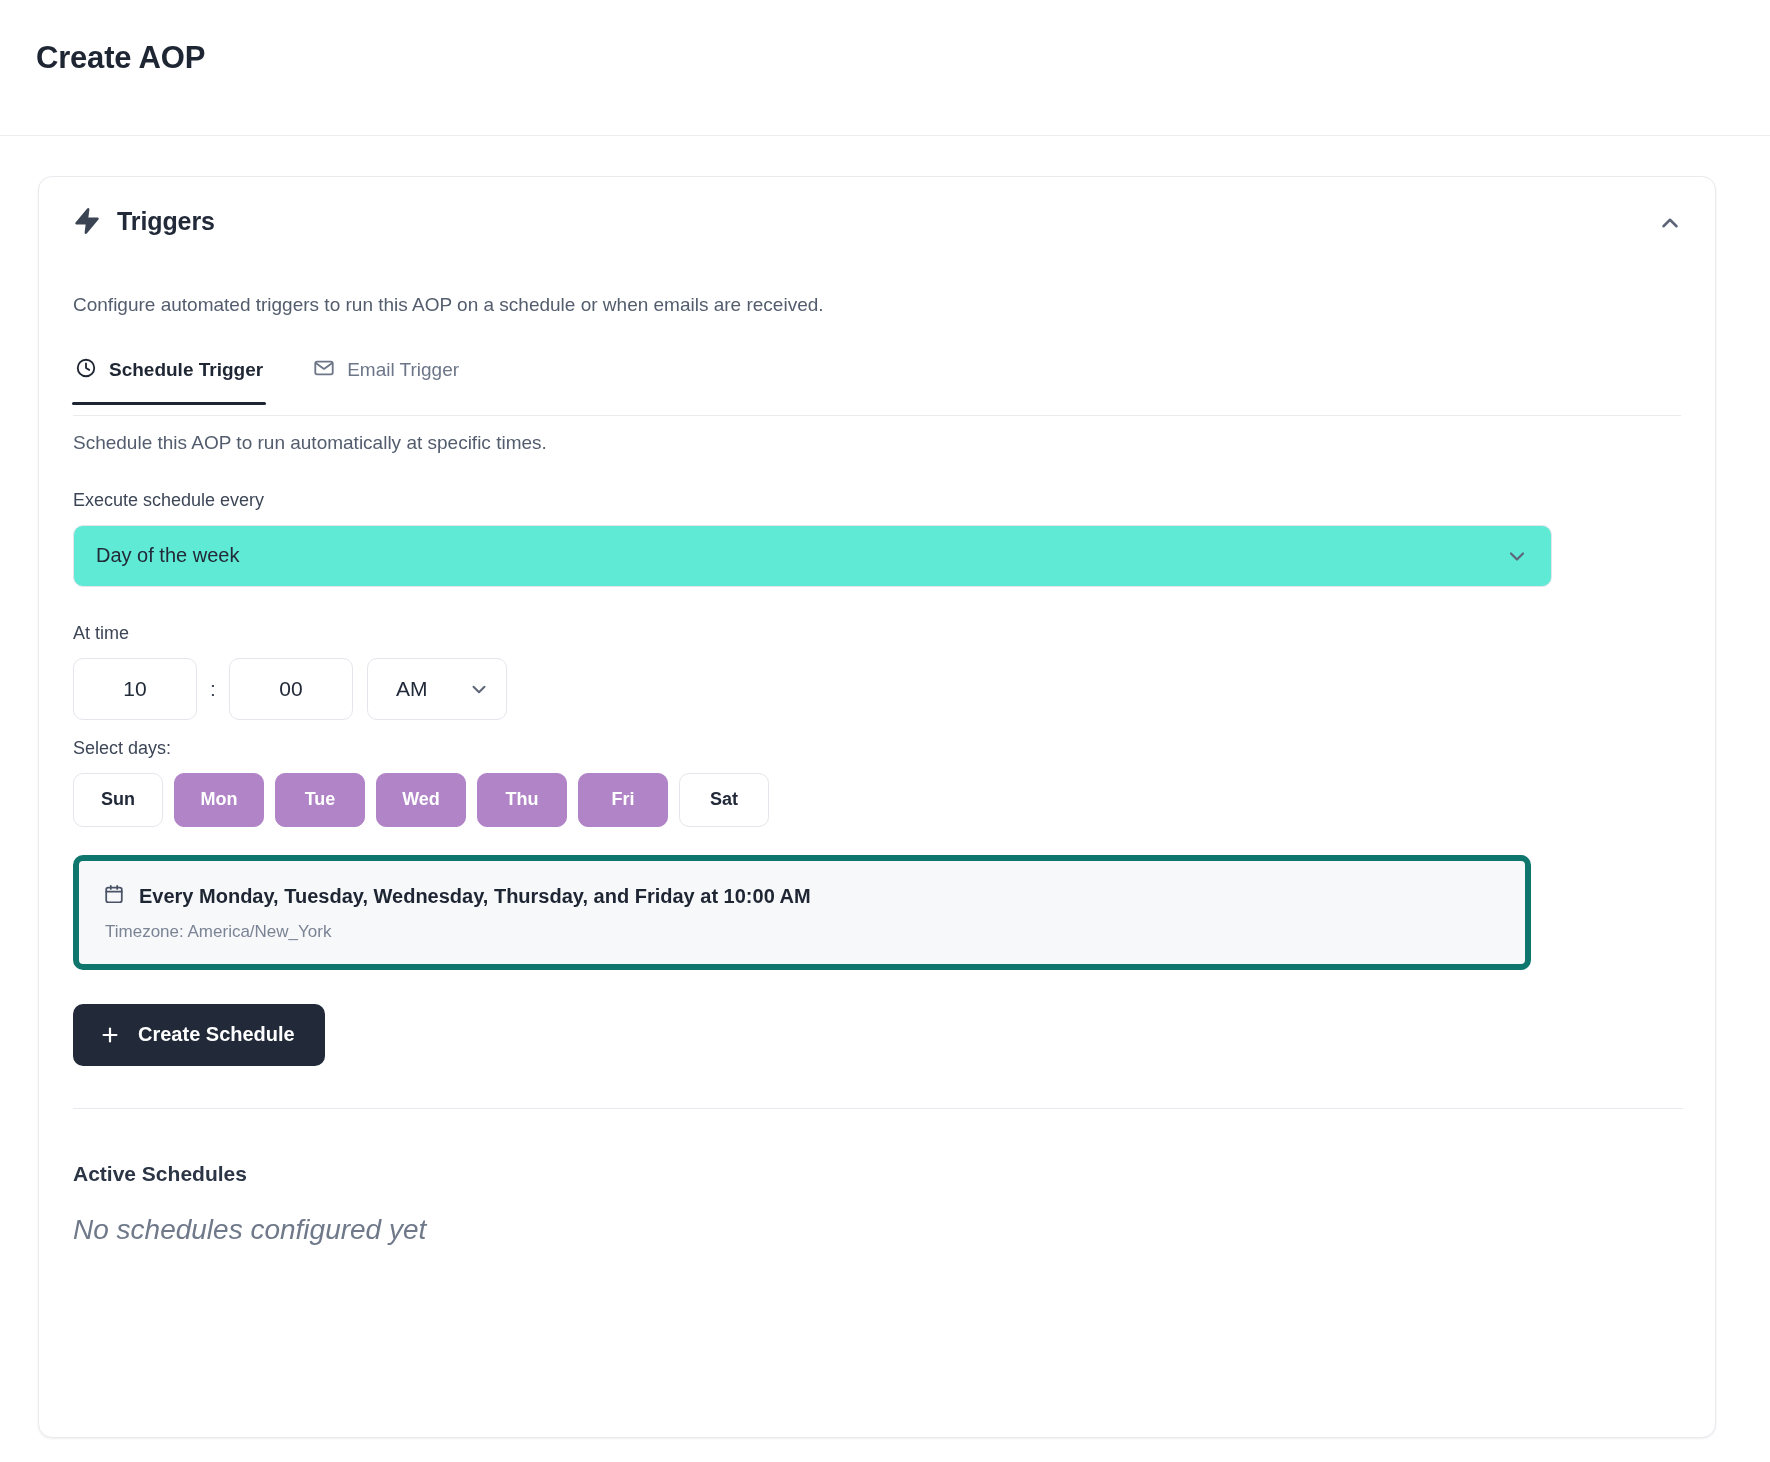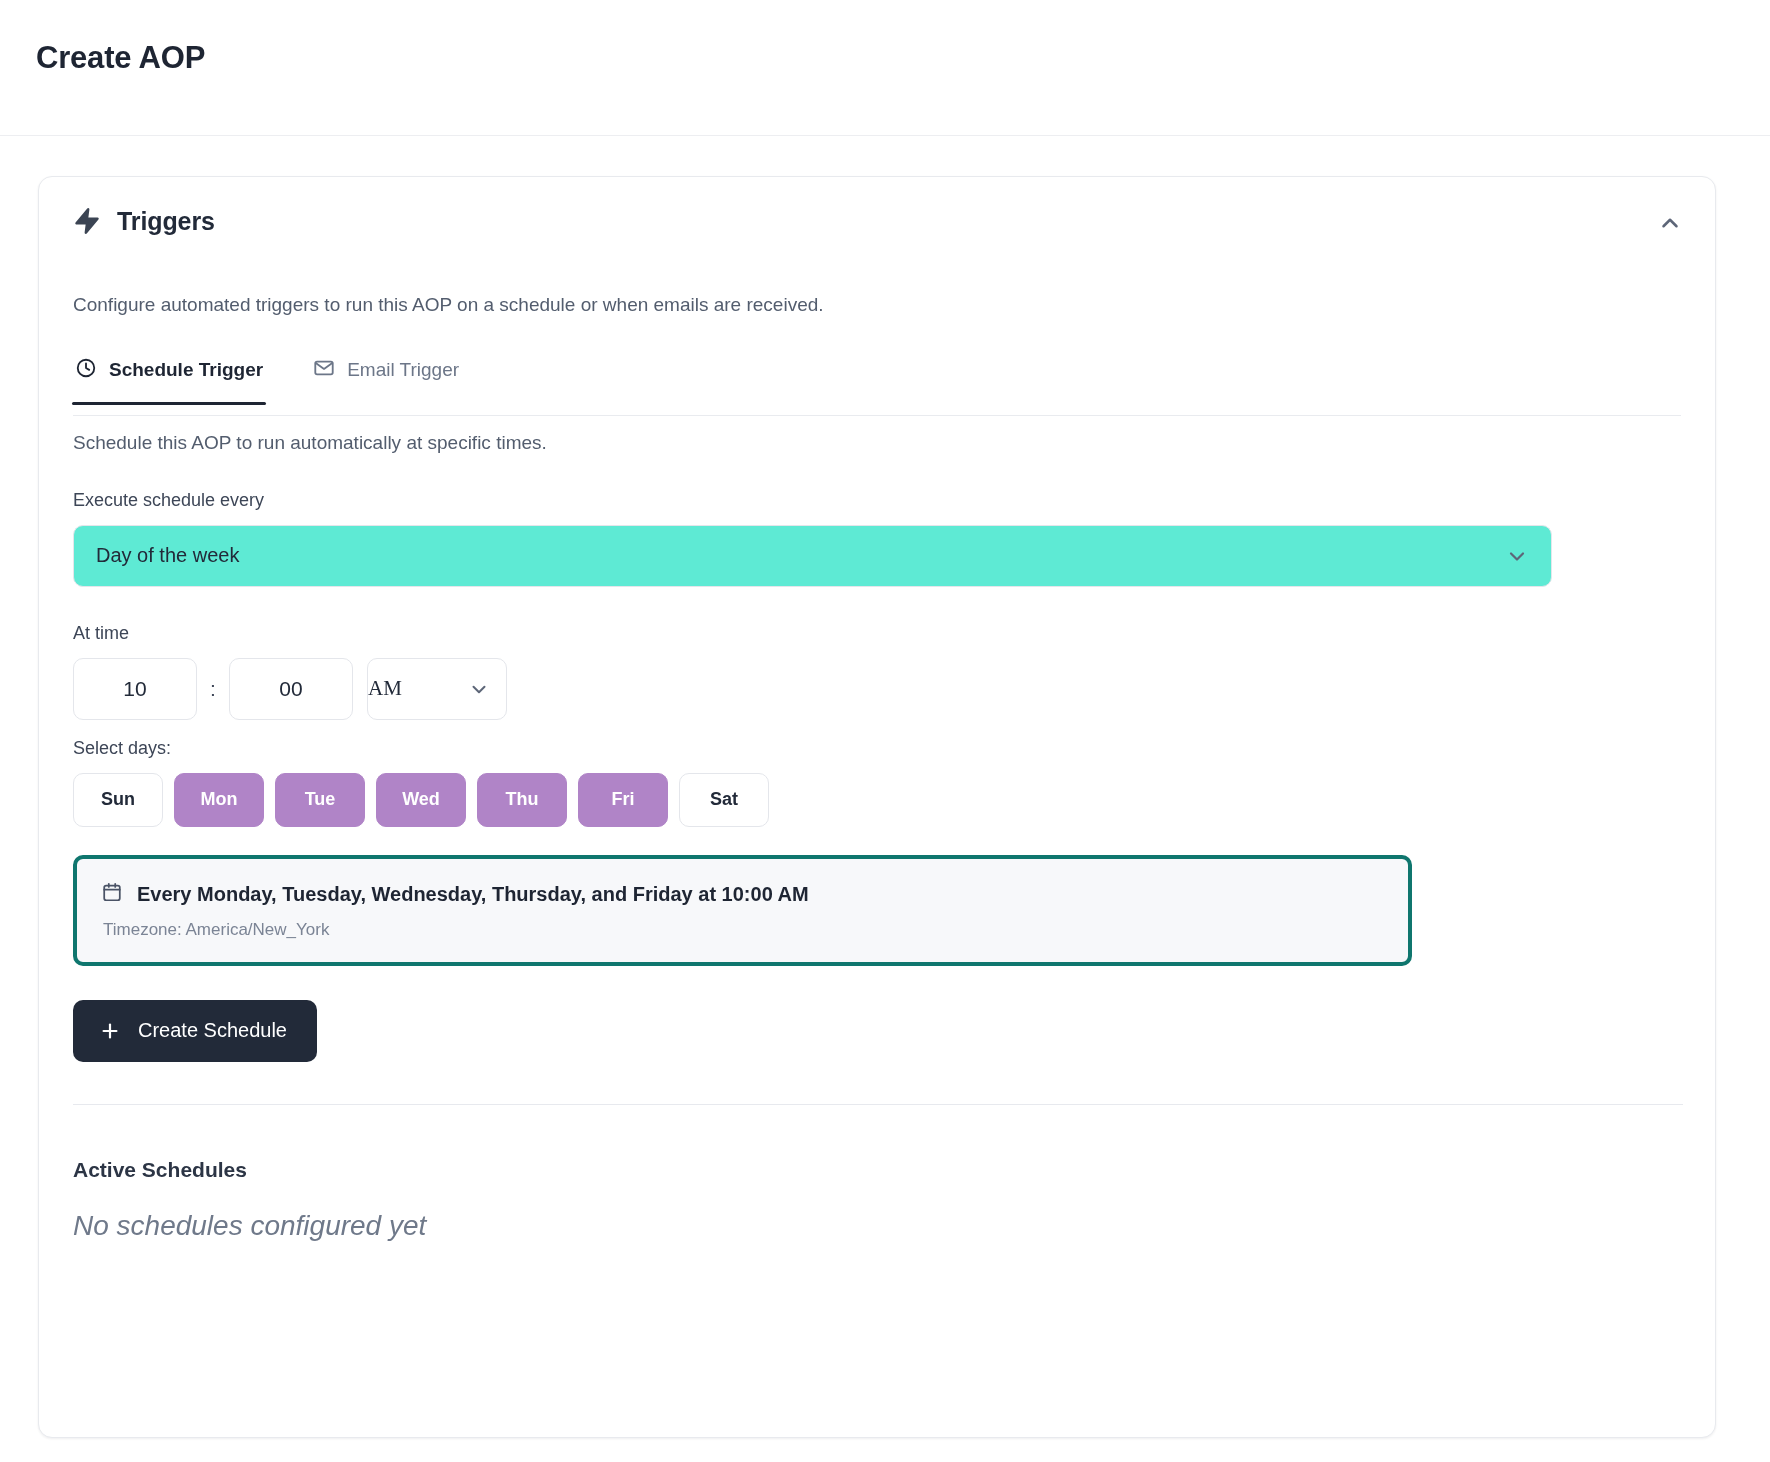--- a/index.html
+++ b/index.html
@@ -209,22 +209,22 @@
     position: relative;
     margin-left: 14px;
     width: 140px;
     height: 62px;
     border: 1px solid #e4e6eb;
     border-radius: 10px;
     background: #ffffff;
     display: flex;
     align-items: center;
     justify-content: flex-start;
-    cursor: pointer;
-    font-family: Liberation Serif, serif;
+    padding-left: 28px;
+    cursor: pointer;
   }
   .ampm-value {
     font-size: 21px;
     color: #222a39;
   }
   .ampm-chevron {
     position: absolute;
     right: 16px;
     top: 50%;
     transform: translateY(-50%);
@@ -258,24 +258,24 @@
     padding: 0 20px;
   }
   .day-chip.selected {
     background: #b084c7;
     border-color: #b084c7;
     color: #ffffff;
   }
 
   .summary-box {
     margin-top: 28px;
-    width: 1339px;
+    width: 1458px;
     min-height: 102px;
     background: #f7f8fa;
-    border: 4px solid #0f766e;
+    border: 6px solid #0f766e;
     border-radius: 10px;
     padding: 22px 24px;
   }
   .summary-main {
     display: flex;
     align-items: center;
     gap: 14px;
     font-size: 20px;
     font-weight: 700;
     color: #1e2533;
@@ -293,21 +293,21 @@
     padding: 0 30px 0 26px;
     background: #222a39;
     color: #ffffff;
     border: none;
     border-radius: 10px;
     display: inline-flex;
     align-items: center;
     gap: 17px;
     font-family: inherit;
     font-size: 20px;
-    font-weight: 400;
+    font-weight: 700;
     cursor: pointer;
   }
   .plus-icon {
     display: flex;
     align-items: center;
     justify-content: center;
   }
 
   .divider {
     margin-top: 42px;

